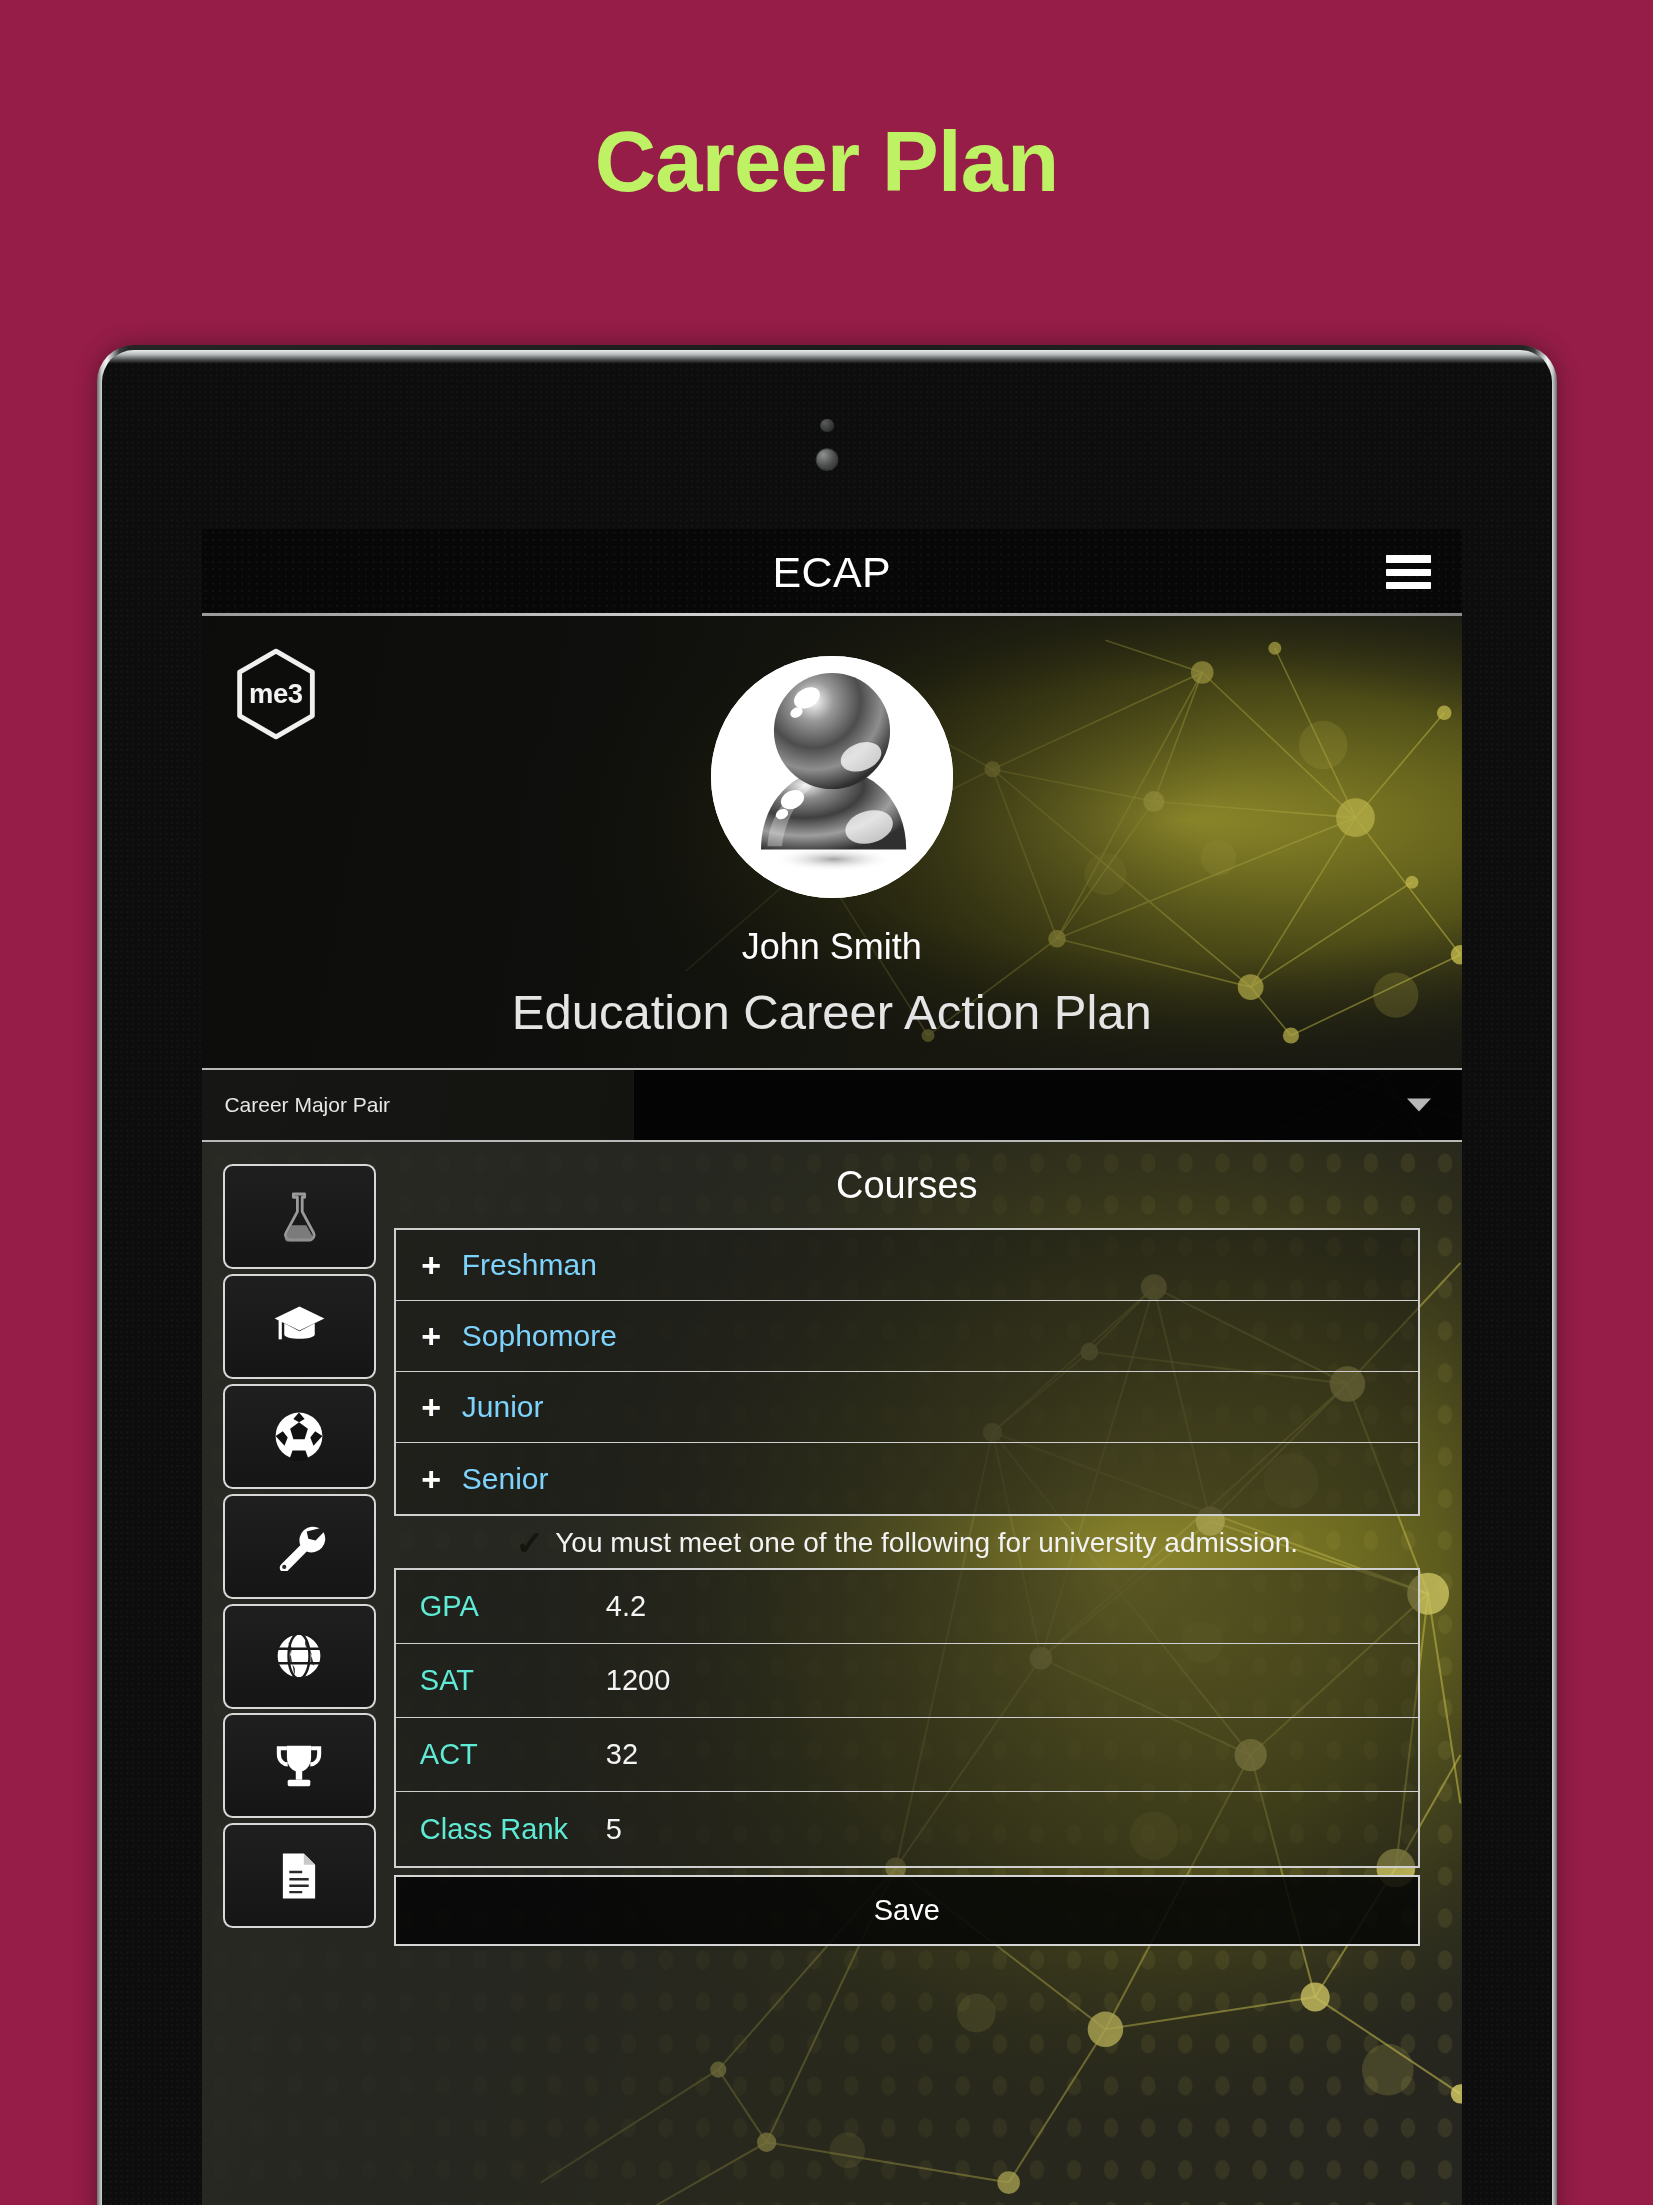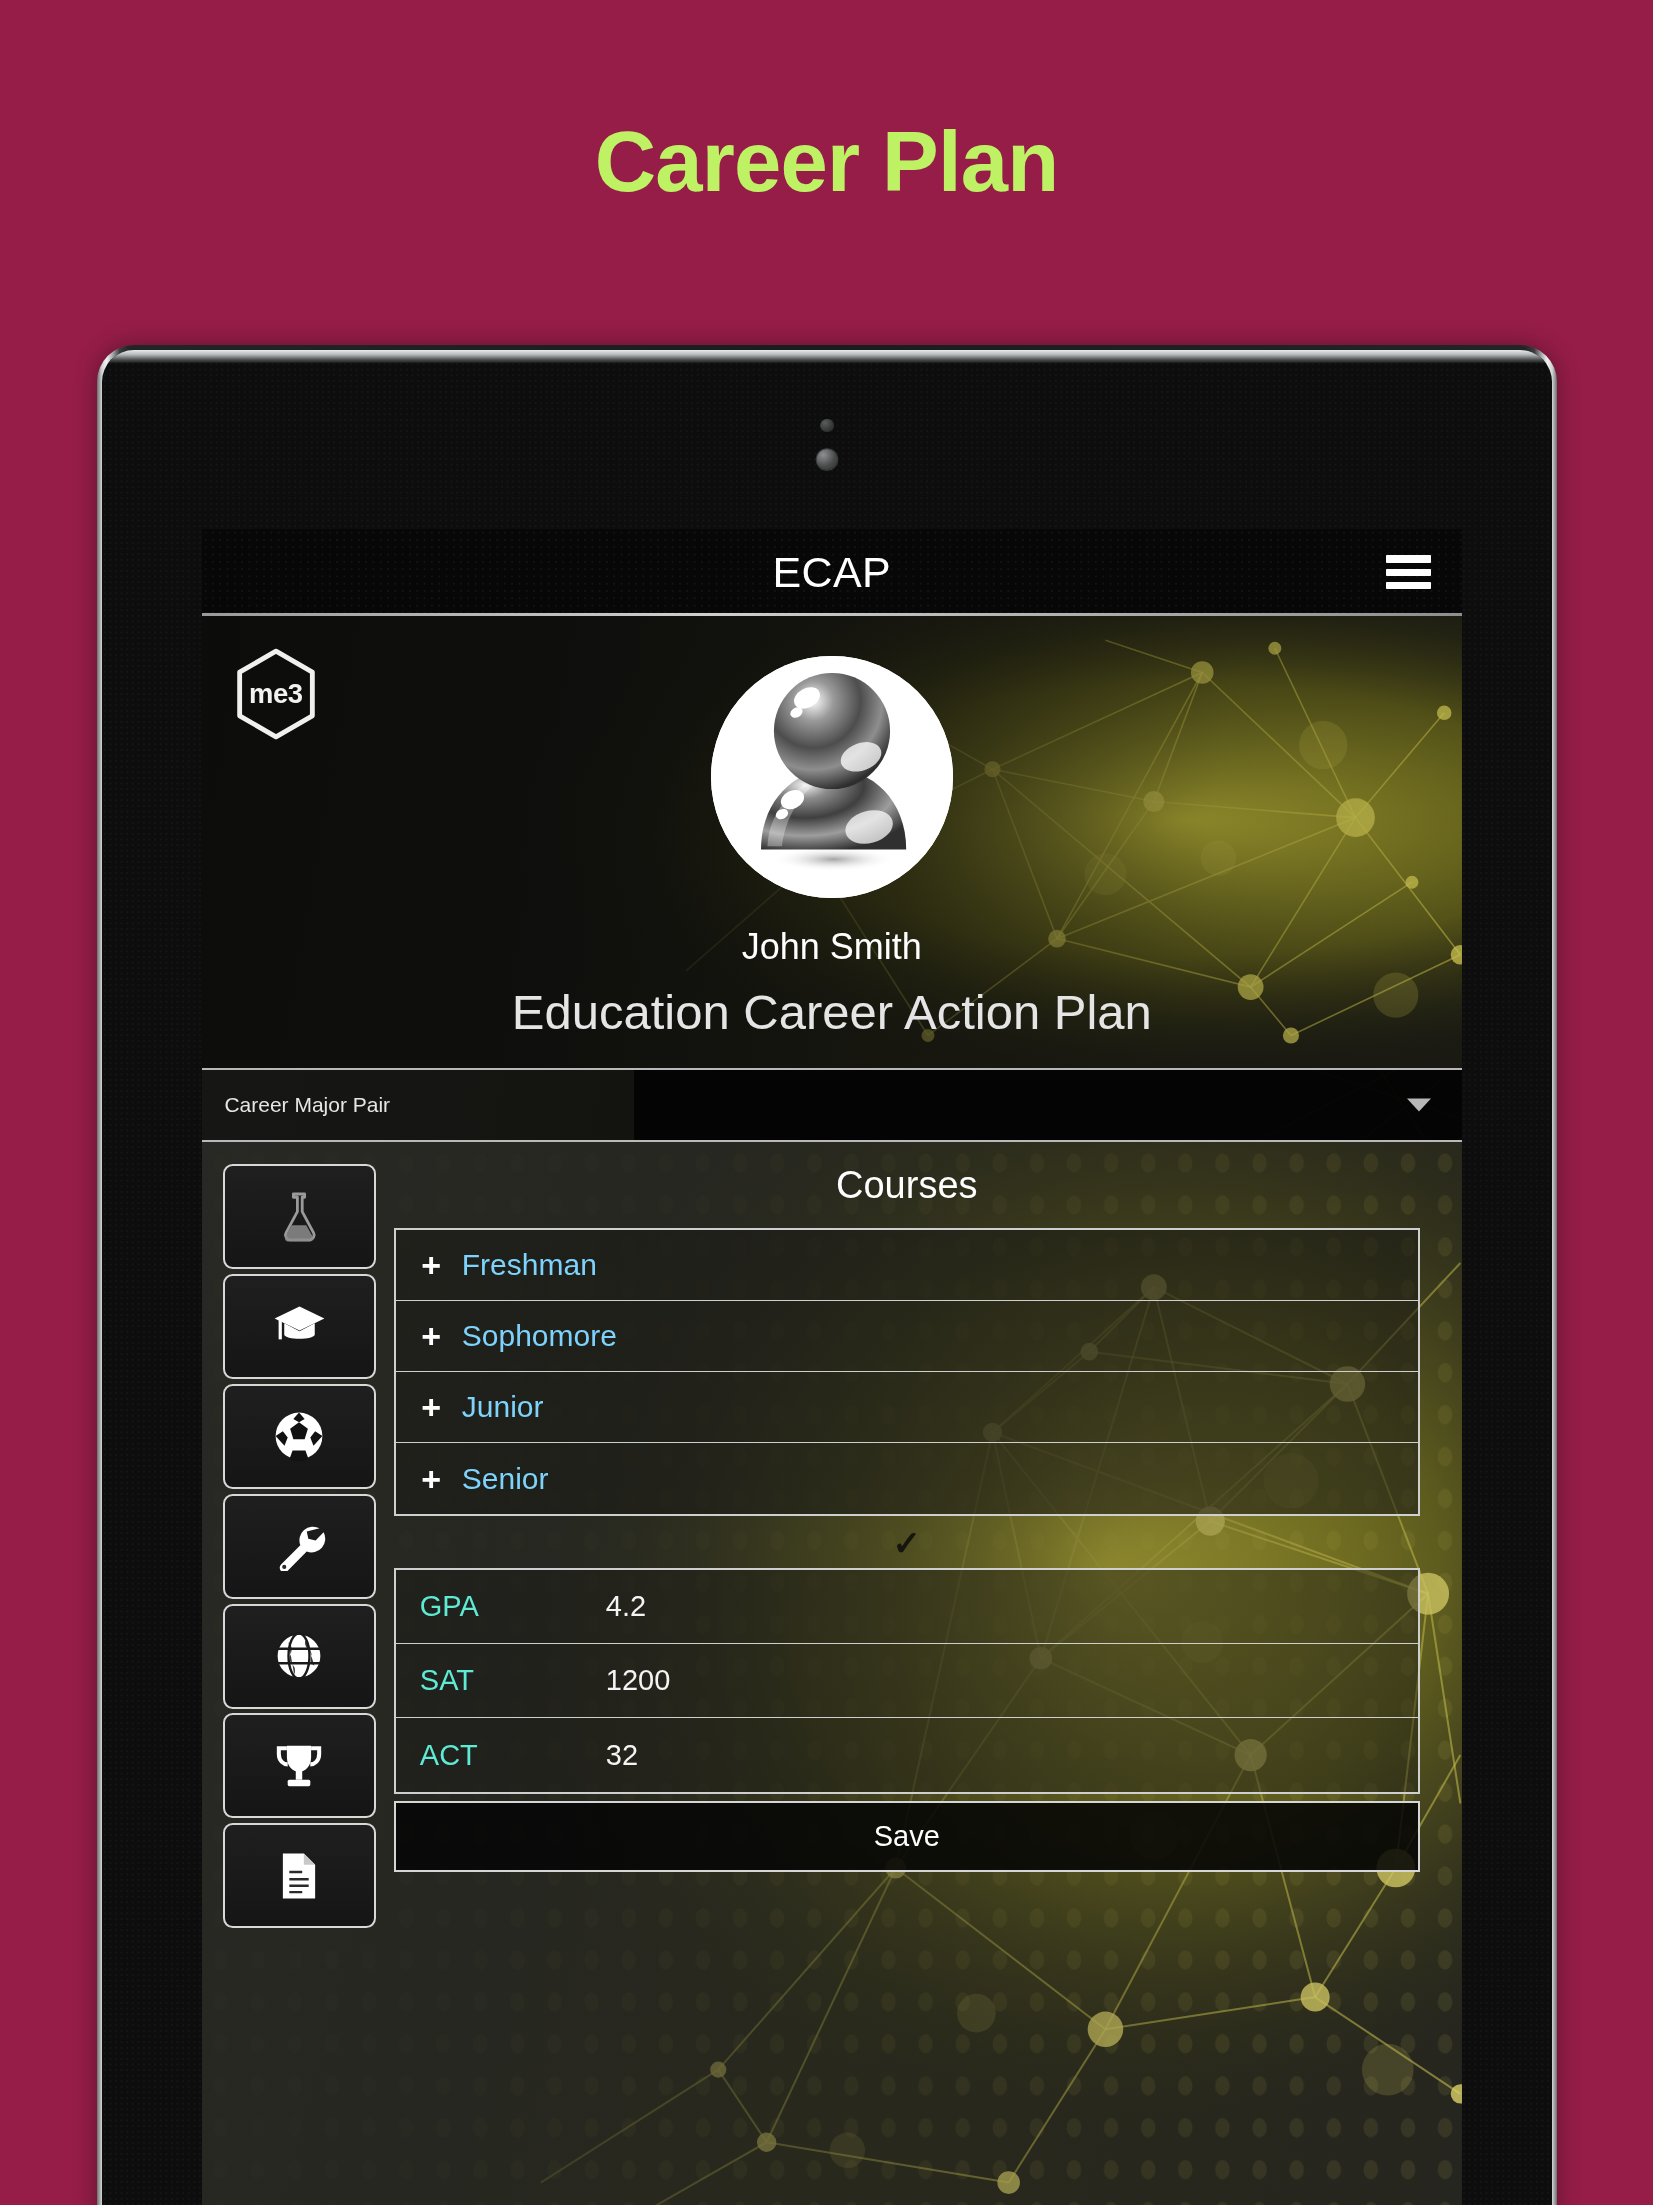--- a/index.html
+++ b/index.html
@@ -502,35 +502,40 @@
                 <div class="acc-label">Junior</div>
               </div>
               <div class="acc-item">
                 <div class="acc-plus">+</div>
                 <div class="acc-label">Senior</div>
               </div>
             </div>
 
             <div class="note">
               <div class="note-check">✓</div>
+              <div class="note-text">You must meet one of the following for university admission.</div>
             </div>
 
             <div class="table">
               <div class="trow">
                 <div class="tkey">GPA</div>
                 <div class="tval">4.2</div>
               </div>
               <div class="trow">
                 <div class="tkey">SAT</div>
                 <div class="tval">1200</div>
               </div>
               <div class="trow">
                 <div class="tkey">ACT</div>
                 <div class="tval">32</div>
               </div>
+              <div class="trow">
+                <div class="tkey">Class Rank</div>
+                <div class="tval">5</div>
+              </div>
             </div>
 
             <div class="save-btn">Save</div>
           </div>
 
         </div>
       </div>
 
     </div>
   </div>

